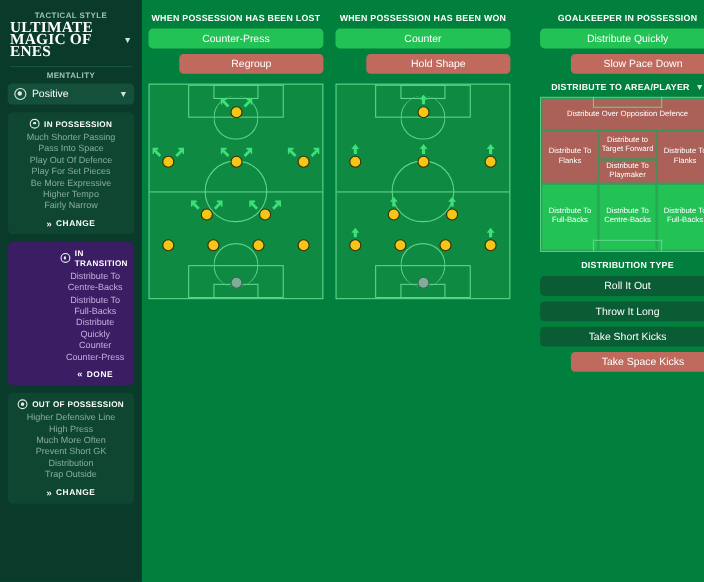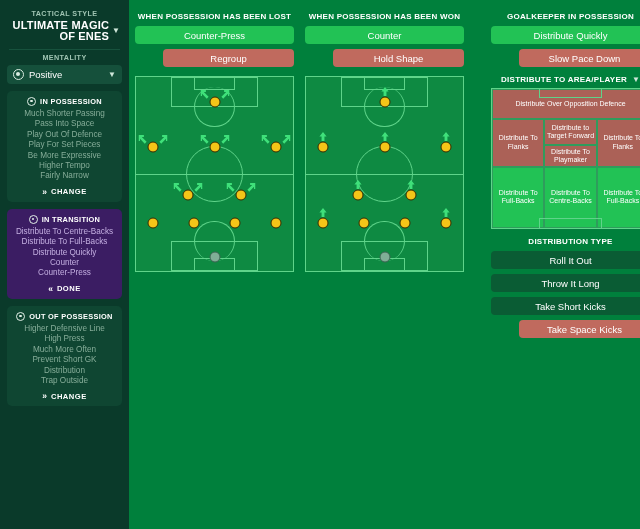--- a/index.html
+++ b/index.html
@@ -24,23 +24,24 @@
     font-size: 7.2px;
     letter-spacing: 0.4px;
     font-weight: bold;
     margin-top: 3px;
   }
   .style-row {
     display: flex; align-items: center; justify-content: center;
     gap: 3px; margin-top: 2px; padding: 0 2px;
   }
   .style-name {
-    color: #ffffff; font-size: 11px; font-weight: bold;
-    text-align: right; line-height: 11px; letter-spacing: 0.2px;
+    color: #ffffff; font-size: 14px; font-weight: bold;
+    text-align: left; line-height: 11px; letter-spacing: 0.2px;
     flex: 1;
+    font-family: Liberation Serif, serif;
   }
   .chev { color: #cfe6da; font-size: 8px; line-height: 8px; }
   .divider { height: 1px; background: #17523d; margin: 7px 2px 2px 2px; }
 
   .mentality-box {
     margin-top: 3px; height: 19px;
     background: #15503b; border-radius: 4px;
     display: flex; align-items: center; padding: 0 6px; gap: 5px;
   }
   .ment-icon {
@@ -51,21 +52,21 @@
   .ment-icon::after {
     content: ""; position: absolute; left: 2px; top: 2px;
     width: 4px; height: 4px; border-radius: 50%; background: #d8ece1;
   }
   .ment-text { color: #ffffff; font-size: 9.5px; flex: 1; }
 
   .phase {
     margin-top: 7px; border-radius: 5px;
     background: #0f4632; padding: 6px 4px 5px 4px;
   }
-  .phase.active { background: #3b1d63; }
+  .phase.active { background: #3b1d63; padding-left: 48px; }
   .phase-head {
     display: flex; align-items: center; justify-content: center; gap: 4px;
     margin-bottom: 3px;
   }
   .phase-ic {
     width: 9px; height: 9px; border-radius: 50%;
     border: 1.3px solid #e2f0e8; position: relative; flex: 0 0 9px;
   }
   .phase-ic::after {
     content: ""; position: absolute; left: 1.9px; top: 1.9px;

